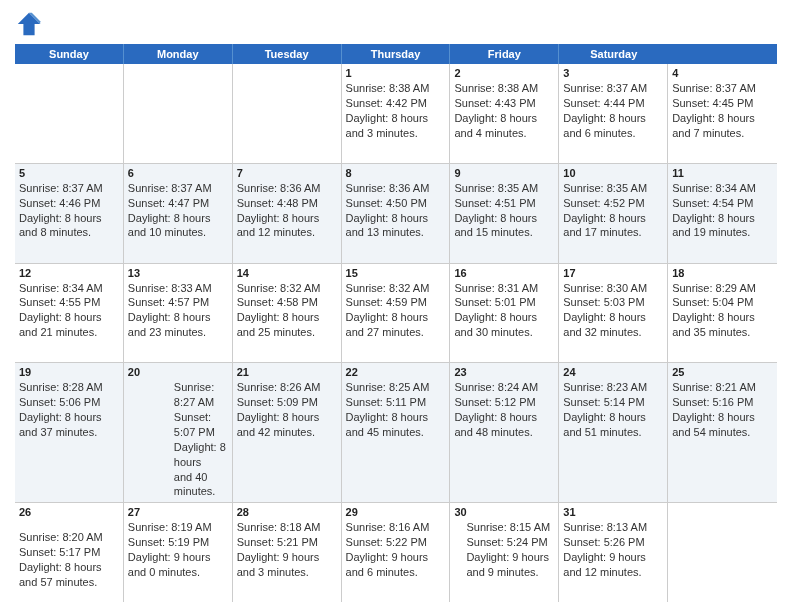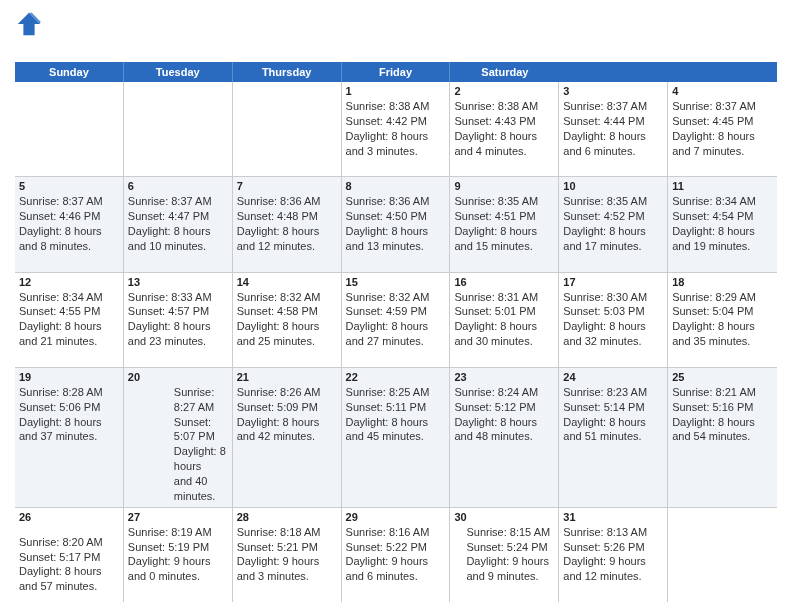--- a/index.html
+++ b/index.html
@@ -9,21 +9,20 @@
       width: 792px;
       height: 612px;
       overflow: hidden;
     }
     .page {
       width: 792px;
       height: 612px;
       display: flex;
       flex-direction: column;
       padding: 10px 15px 10px 15px;
-      gap: 18px;
     }
     .header {
       display: flex;
       justify-content: space-between;
       align-items: flex-start;
       margin-bottom: 6px;
     }
     .logo {
       display: flex;
       align-items: center;
@@ -133,20 +132,21 @@
     </div>
     <div class="title-block">
       <div class="month-title"></div>
       <div class="subtitle"></div>
     </div>
   </div>
 
   <div class="calendar">
     <div class="cal-header">
     <div class="cal-header-cell">Sunday</div>
+        <div class="cal-header-cell">Monday</div>
         <div class="cal-header-cell">Tuesday</div>
         <div class="cal-header-cell">Thursday</div>
         <div class="cal-header-cell">Friday</div>
         <div class="cal-header-cell">Saturday</div>
       </div>
     <div class="cal-body">
     <div class="cal-row">
           <div class="cal-cell"></div>
           <div class="cal-cell"></div>
           <div class="cal-cell"></div>

